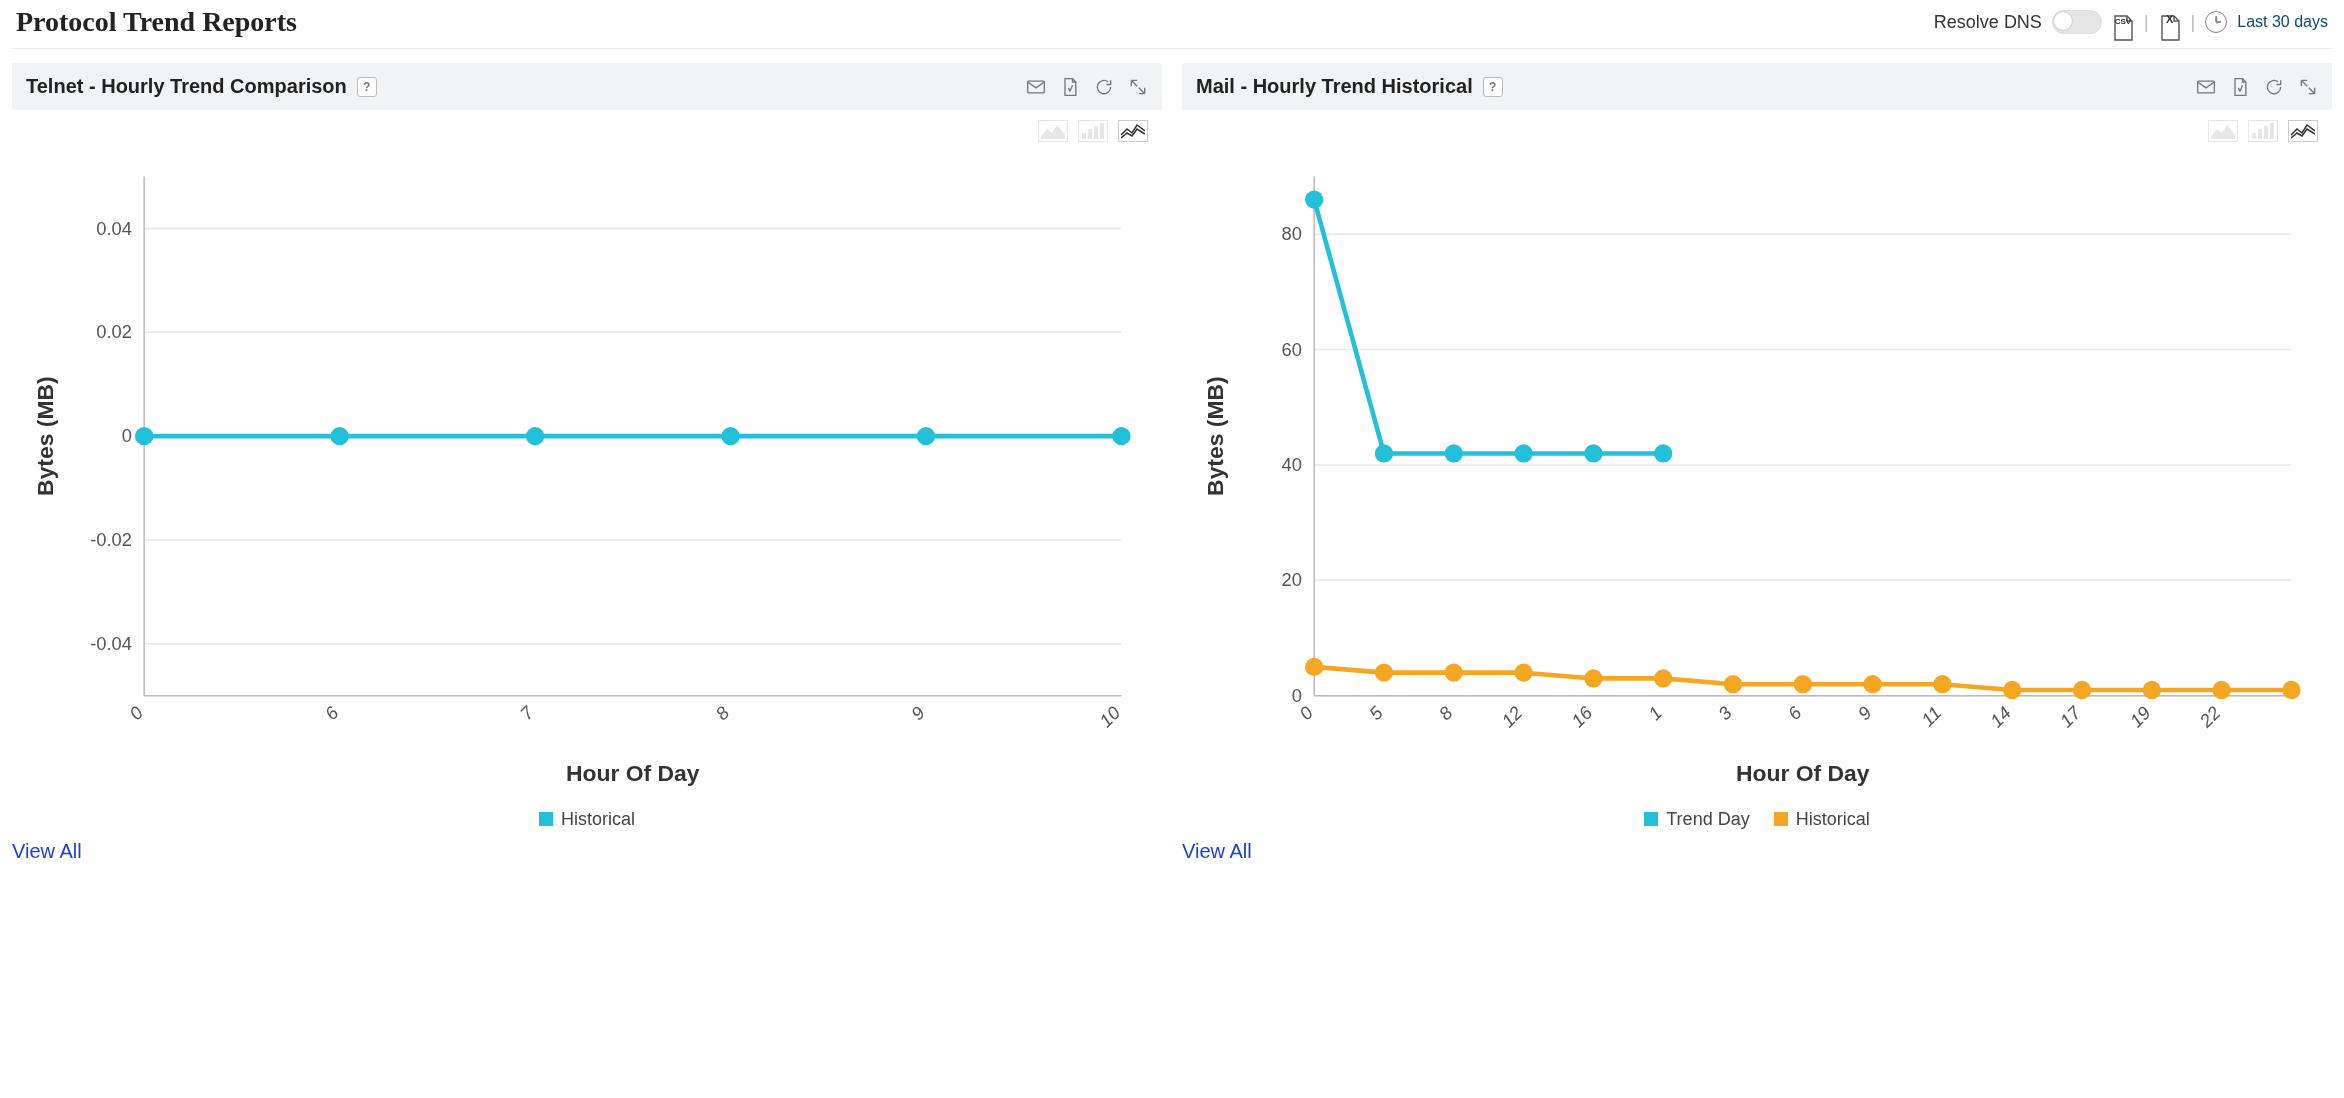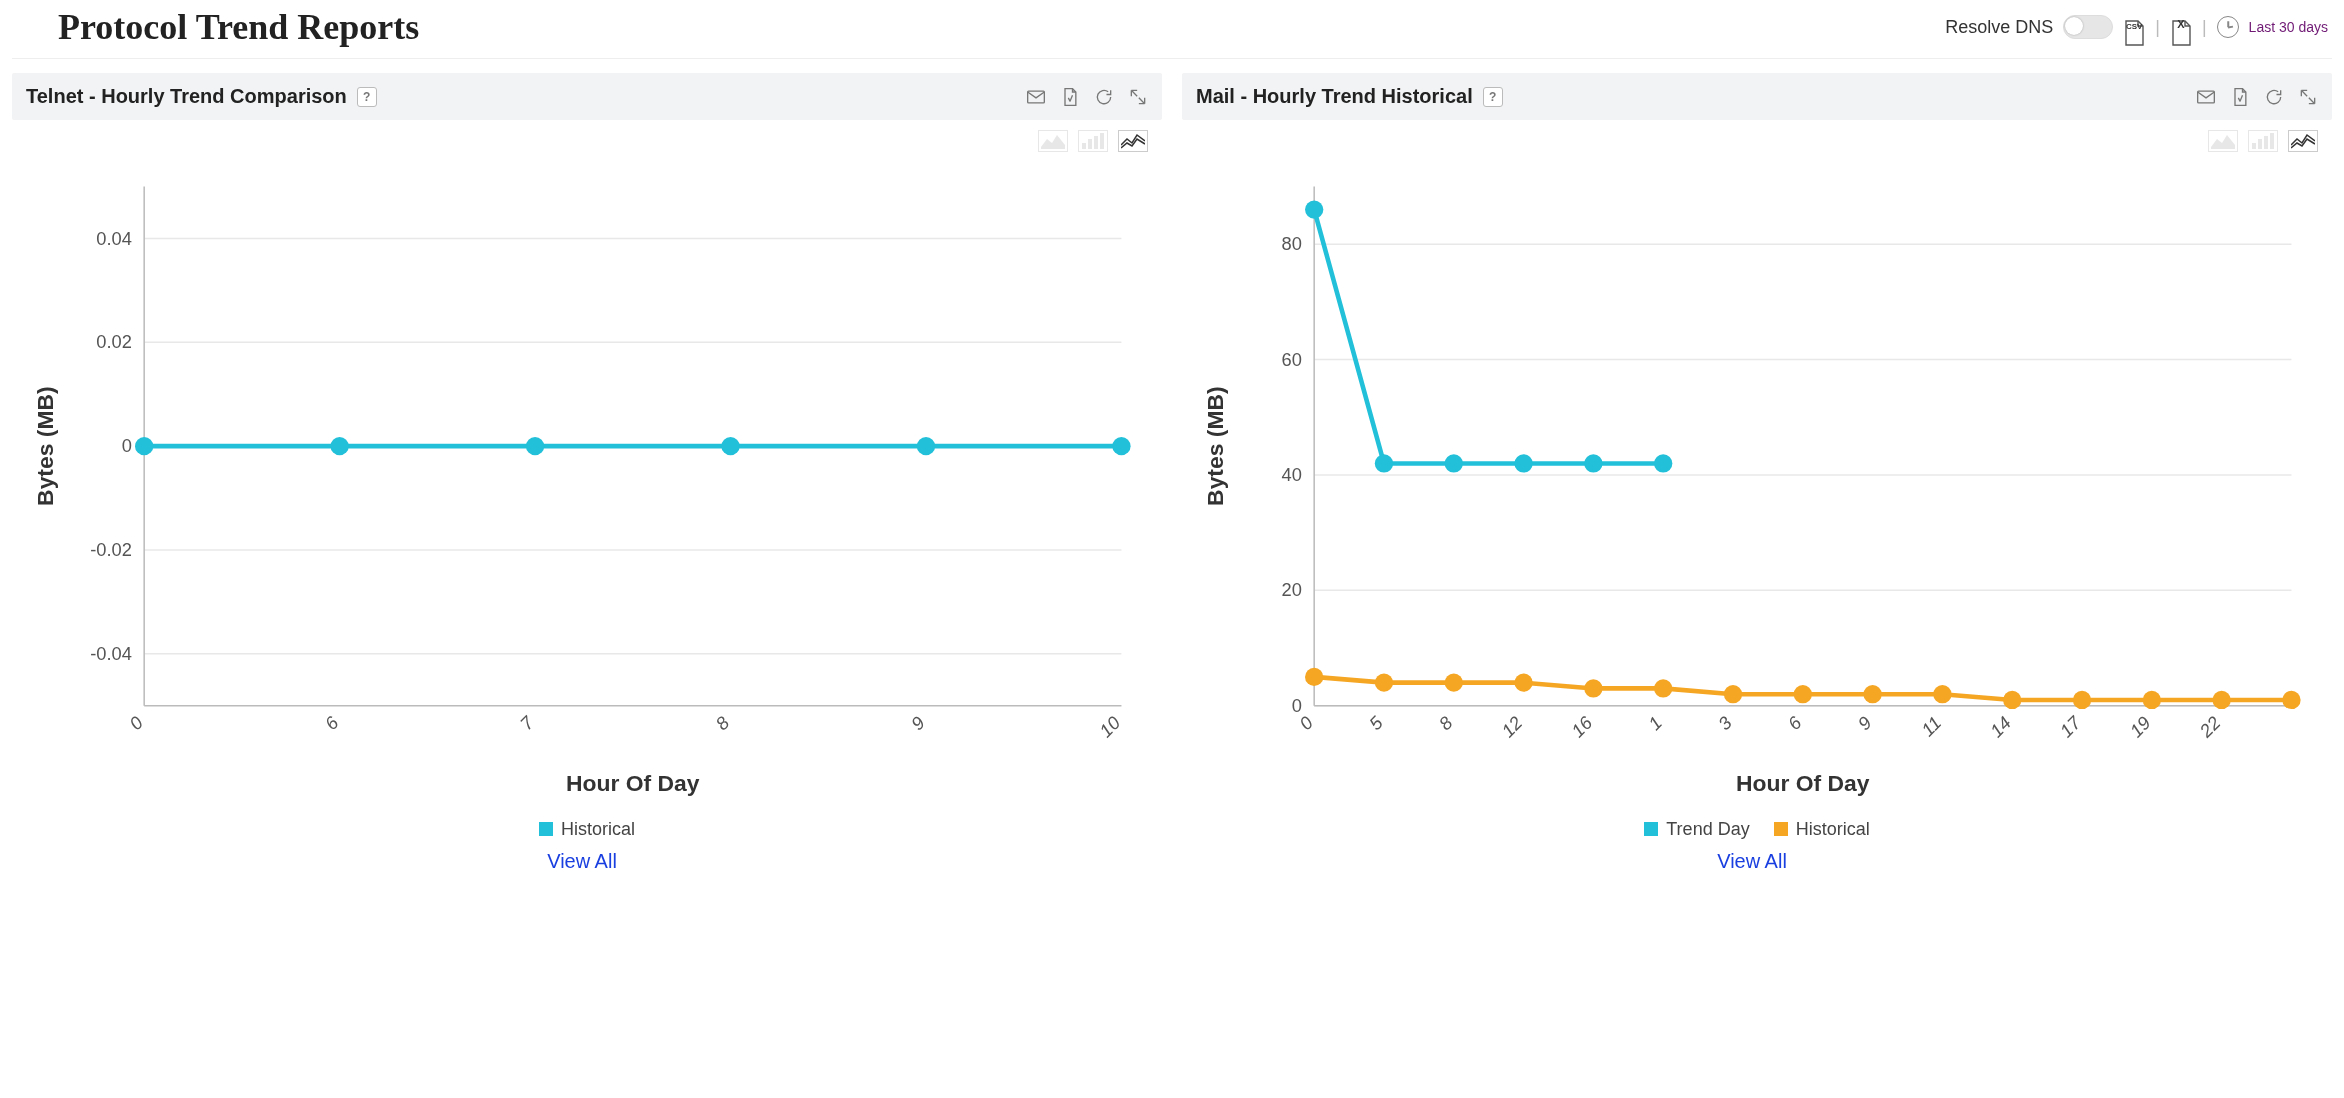--- a/index.html
+++ b/index.html
@@ -1,48 +1,48 @@
 <!DOCTYPE html>
 <html><head>
 <meta charset="utf-8">
 <style>
   html,body{margin:0;padding:0;font-family:"Segoe UI",Arial,sans-serif;color:#333;background:#fff;}
   .page{padding:4px 12px 20px 12px;}
   .top-bar{display:flex;align-items:center;justify-content:space-between;border-bottom:1px solid #eee;padding:2px 4px 10px 4px;}
-  .page-title{font-family:Georgia,"Times New Roman",serif;font-size:36px;font-weight:600;color:#222;margin-left:42px;}
+  .page-title{font-family:Georgia,"Times New Roman",serif;font-size:28px;font-weight:600;color:#222;}
   .top-controls{display:flex;align-items:center;gap:10px;color:#555;justify-content:center;}
   .lbl{font-size:18px;color:#333;}
   .toggle{width:48px;height:22px;border-radius:22px;background:#e6e6e6;position:relative;cursor:pointer;border:1px solid #ddd;}
   .toggle .knob{position:absolute;top:1px;left:1px;width:18px;height:18px;border-radius:50%;background:#fff;box-shadow:0 0 2px rgba(0,0,0,.3);}
   .file-ico{width:22px;height:14px;position:relative;display:inline-block;}
   .file-ico svg{width:22px;height:26px;display:block;}
   .file-ico .tag{position:absolute;left:0;right:0;bottom:3px;text-align:center;font-size:8px;font-weight:700;color:#333;}
   .sep{color:#bbb;font-size:18px;}
   .clock-ico{width:20px;height:20px;border:1.5px solid #888;border-radius:50%;position:relative;display:inline-block;}
   .clock-ico::before{content:"";position:absolute;left:50%;top:50%;width:6px;height:1.5px;background:#888;transform-origin:left center;transform:translate(-0px,-0.5px) rotate(-90deg);}
   .clock-ico::after{content:"";position:absolute;left:50%;top:50%;width:5px;height:1.5px;background:#888;transform-origin:left center;transform:translate(-0px,-0.5px) rotate(-10deg);}
-  .period{font-size:14px;color:#701a75;}
+  .period{font-size:16px;color:#0c4a6e;}
   .panels{display:flex;gap:20px;margin-top:14px;}
   .panel{flex:1;display:flex;flex-direction:column;min-width:0;}
   .panel-head{background:#f2f3f4;border-radius:2px;padding:12px 14px;display:flex;align-items:center;justify-content:space-between;}
   .panel-title{font-size:20px;font-weight:700;color:#222;display:flex;align-items:center;gap:10px;}
   .help-badge{width:18px;height:18px;border:1px solid #bbb;border-radius:3px;display:inline-flex;align-items:center;justify-content:center;font-size:12px;color:#777;background:#fff;cursor:pointer;}
   .panel-actions{display:flex;align-items:center;gap:14px;color:#777;}
   .act-ico{width:20px;height:20px;display:inline-flex;align-items:center;justify-content:center;cursor:pointer;}
   .act-ico svg{width:20px;height:20px;display:block;stroke:#777;fill:none;stroke-width:1.6;}
   .chart-type-row{display:flex;justify-content:flex-end;gap:10px;padding:10px 14px 0 0;}
   .ct-btn{width:28px;height:20px;border:1px solid #ccc;display:inline-flex;align-items:center;justify-content:center;cursor:pointer;background:#fff;}
   .ct-btn svg{width:24px;height:16px;display:block;}
   .ct-btn.inactive{opacity:.45;}
   .chart-wrap{position:relative;padding:4px 10px 0 10px;}
   svg.chart{width:100%;height:auto;display:block;}
   .legend{display:flex;justify-content:center;gap:24px;padding:6px 0 4px 0;font-size:18px;color:#444;}
   .legend .item{display:flex;align-items:center;gap:8px;}
   .legend .sw{width:14px;height:14px;display:inline-block;}
-  .view-all{text-align:center;padding:6px 10px 0 0;}
+  .view-all{text-align:left;padding:6px 10px 0 0;}
   .view-all a{color:#1a3fe0;font-size:20px;text-decoration:none;cursor:pointer;}
   .axis-title{font-size:15px;fill:#333;}
   .axis-txt{font-size:12px;fill:#555;}
   .tick-txt{font-size:12px;fill:#555;font-style:italic;}
   .grid-line{stroke:#e8e8e8;stroke-width:1;}
   .axis-line{stroke:#bbb;stroke-width:1;}
 </style>
 </head>
 <body>
 

